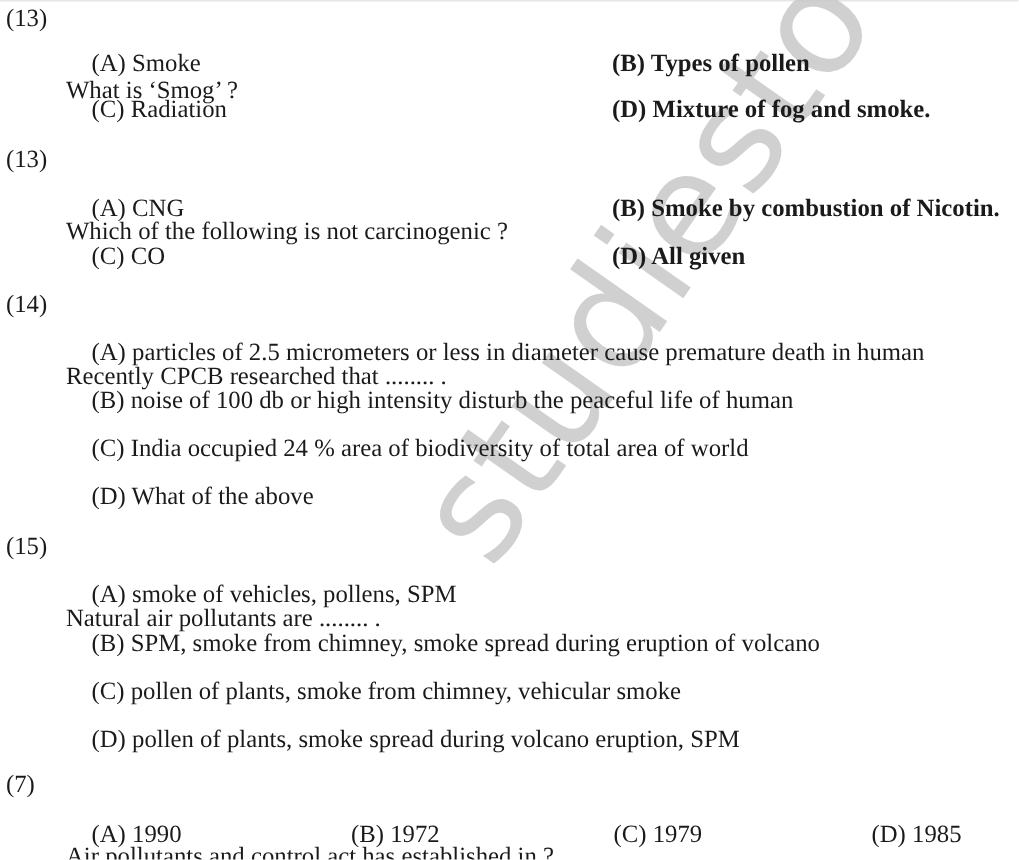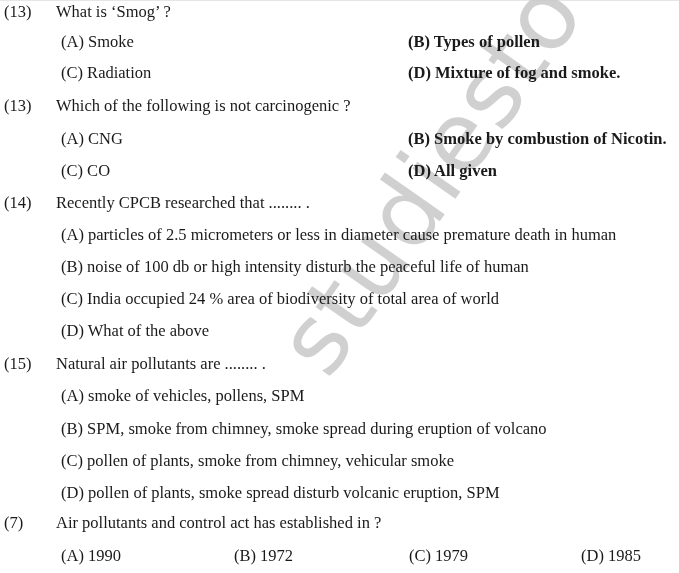--- a/index.html
+++ b/index.html
@@ -4,21 +4,21 @@
 <style>
   html, body { margin: 0; padding: 0; background: #ffffff; }
   body {
     width: 679px; height: 573px; position: relative; overflow: hidden;
     font-family: "Liberation Serif", "DejaVu Serif", serif;
     color: #1a1a1a; font-size: 16.5px;
   }
   .topline { position: absolute; left: 0; top: 0; width: 679px; height: 1px; background: #e6e6e6; }
   .line { position: absolute; white-space: nowrap; line-height: 20px; }
   .qnum { left: 4px; }
-  .qtext { left: 56px; }
+  .qtext { left: 44px; margin-top: 48px; }
   .optL { left: 61px; text-align: right; }
   .optR { left: 408px; font-weight: bold; }
   .watermark {
     position: absolute; left: 255px; top: 330px;
     font-family: "DejaVu Sans", "Liberation Sans", sans-serif;
     font-size: 96px; color: #c8c8c8; opacity: 0.85;
     transform: rotate(-55deg); transform-origin: 0 0;
     white-space: nowrap; pointer-events: none; letter-spacing: 1px;
   }
   .wmwrap { position: absolute; left: 0; top: 0; width: 679px; height: 573px; overflow: hidden; }
@@ -58,21 +58,21 @@
   <div class="line optL" style="top:289px">(C) India occupied 24 % area of biodiversity of total area of world</div>
   <div class="line optL" style="top:321px">(D) What of the above</div>
 </div>
 
 <div>
   <div class="line qnum" style="top:354px">(15)</div>
   <div class="line qtext" style="top:354px">Natural air pollutants are ........ .</div>
   <div class="line optL" style="top:386px">(A) smoke of vehicles, pollens, SPM</div>
   <div class="line optL" style="top:419px">(B) SPM, smoke from chimney, smoke spread during eruption of volcano</div>
   <div class="line optL" style="top:451px">(C) pollen of plants, smoke from chimney, vehicular smoke</div>
-  <div class="line optL" style="top:483px">(D) pollen of plants, smoke spread disturb volcanic eruption, SPM</div>
+  <div class="line optL" style="top:483px">(D) pollen of plants, smoke spread during volcano eruption, SPM</div>
 </div>
 
 <div>
   <div class="line qnum" style="top:513px">(7)</div>
   <div class="line qtext" style="top:513px">Air pollutants and control act has established in ?</div>
   <div class="line" style="top:546px; left:61px">(A) 1990</div>
   <div class="line" style="top:546px; left:234px">(B) 1972</div>
   <div class="line" style="top:546px; left:409px">(C) 1979</div>
   <div class="line" style="top:546px; left:581px">(D) 1985</div>
 </div>

